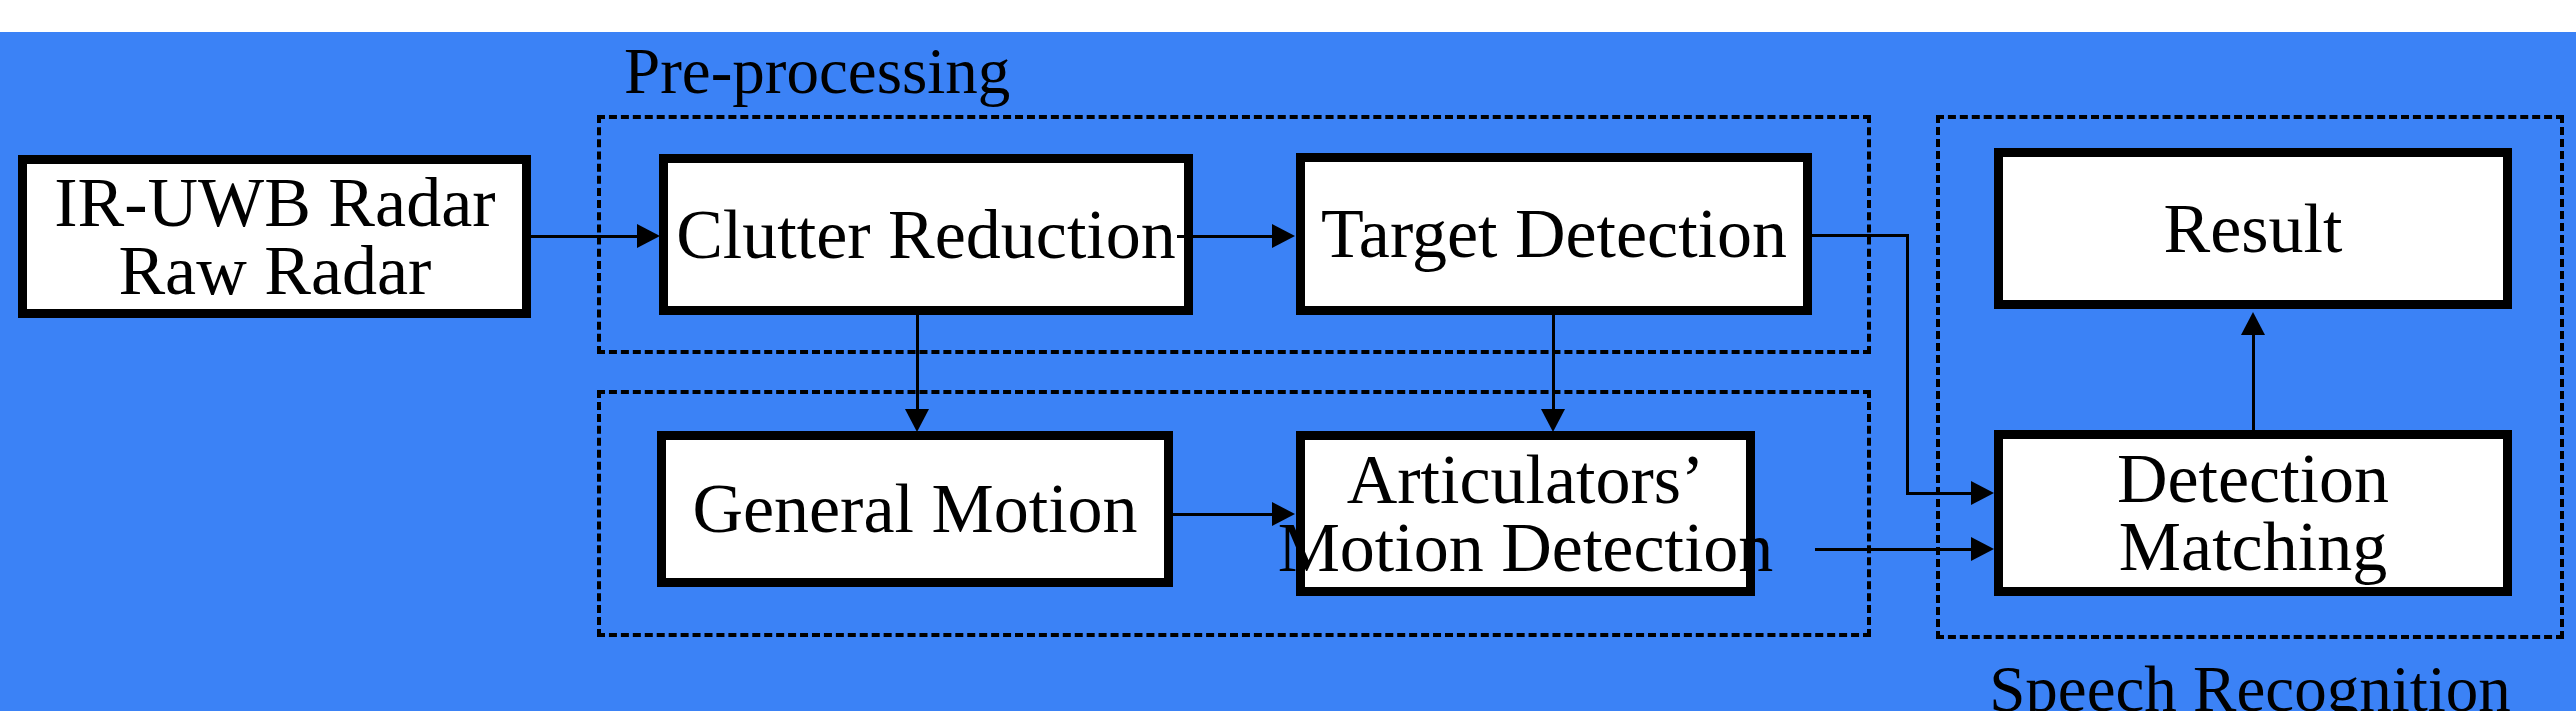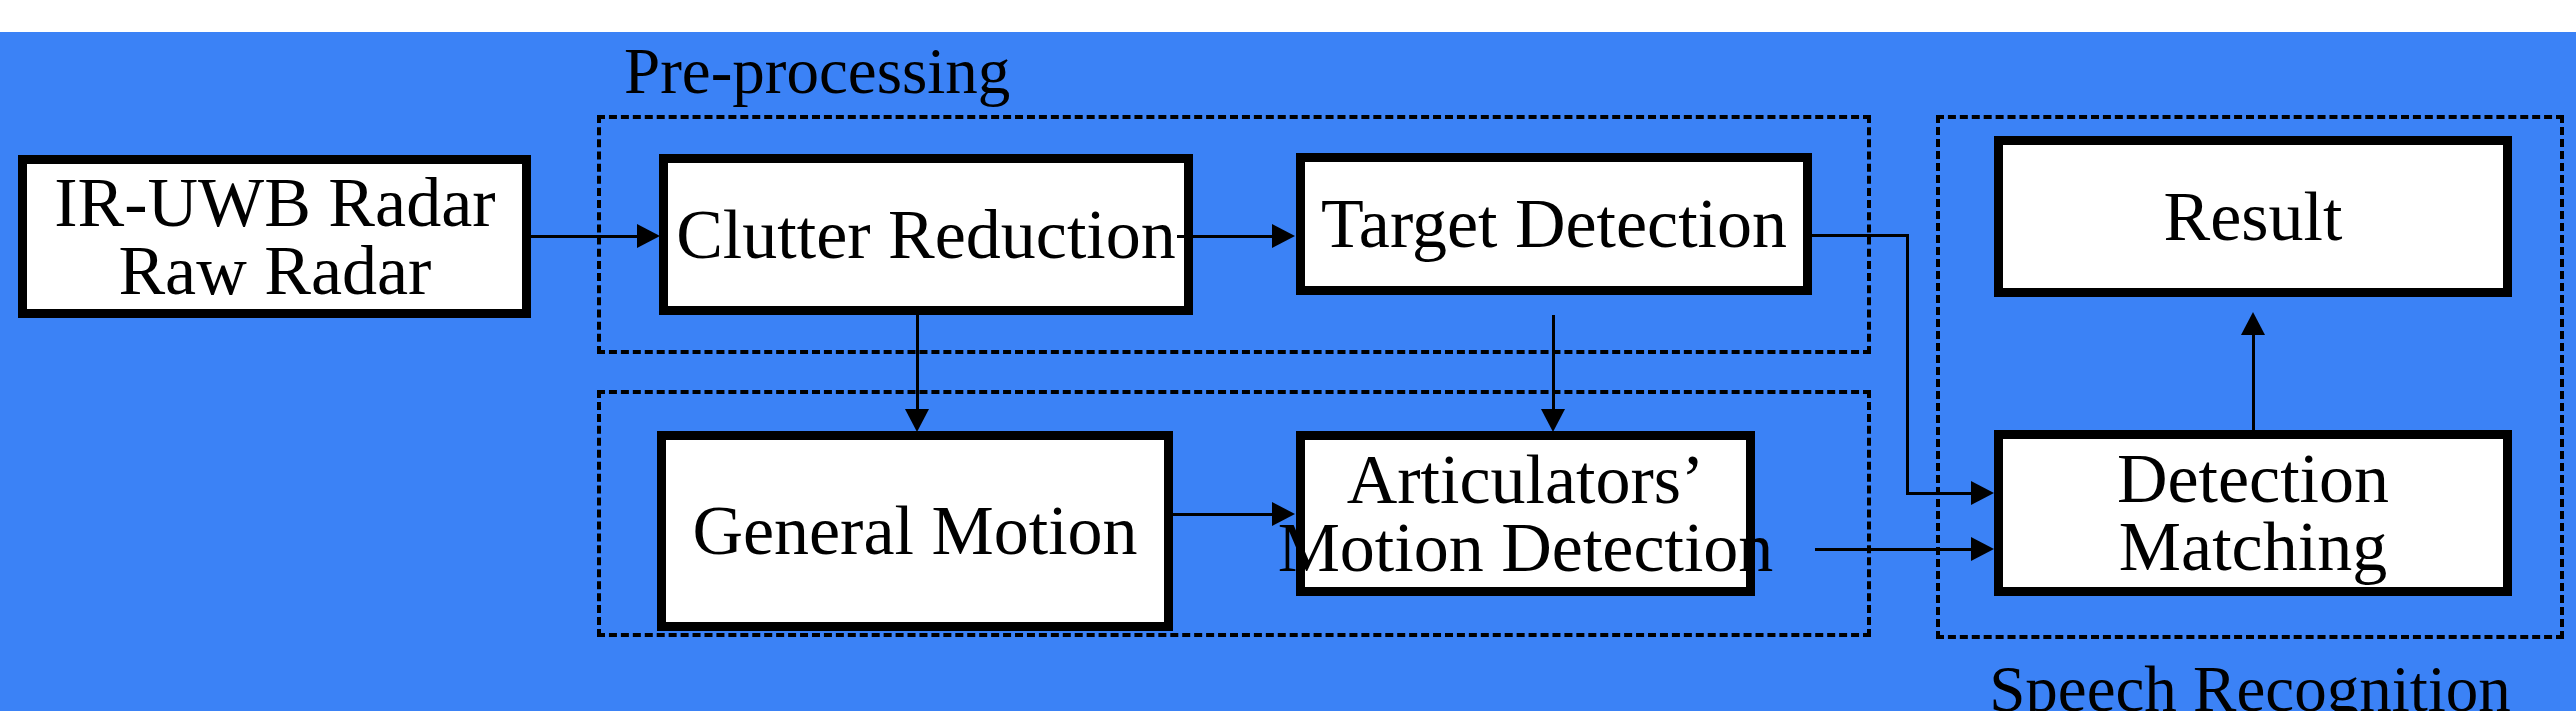--- a/index.html
+++ b/index.html
@@ -48,34 +48,34 @@
 
   <div class="node" style="left:18.4px;top:123px;width:513px;height:163px;">
     <span>IR-UWB Radar</span>
     <span>Raw Radar</span>
   </div>
 
   <div class="node" style="left:659px;top:122px;width:534px;height:161px;">
     <span>Clutter Reduction</span>
   </div>
 
-  <div class="node" style="left:1296px;top:121px;width:516px;height:142px;">
+  <div class="node" style="left:1296px;top:121px;width:516px;height:162px;">
     <span>Target Detection</span>
   </div>
 
-  <div class="node" style="left:657px;top:399px;width:516px;height:200px;">
+  <div class="node" style="left:657px;top:399px;width:516px;height:156px;">
     <span>General Motion</span>
   </div>
 
   <div class="node" style="left:1296px;top:399px;width:459px;height:165px;">
     <span>Articulators’</span>
     <span>Motion Detection</span>
   </div>
 
-  <div class="node" style="left:1994px;top:104px;width:518px;height:161px;">
+  <div class="node" style="left:1994px;top:116px;width:518px;height:161px;">
     <span>Result</span>
   </div>
 
   <div class="node" style="left:1994px;top:398px;width:518px;height:166px;">
     <span>Detection</span>
     <span>Matching</span>
   </div>
 
   <div class="hline" style="left:531px;top:203px;width:106px;"></div>
   <div class="arr-r" style="left:637px;top:192px;"></div>

